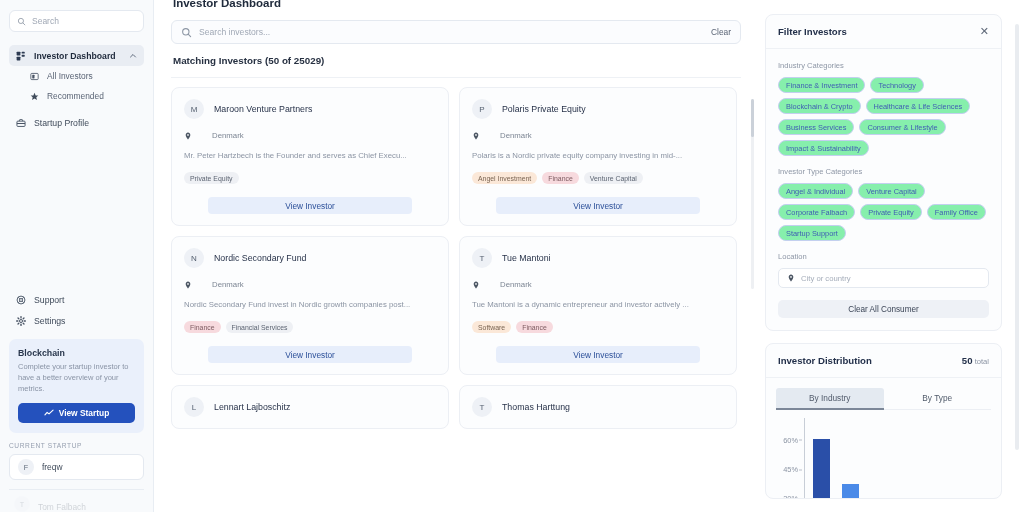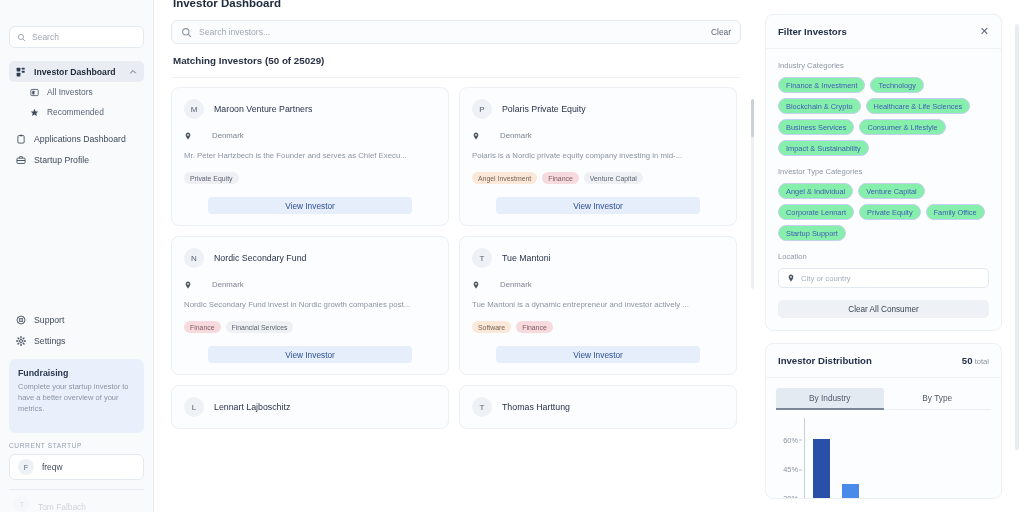--- a/index.html
+++ b/index.html
@@ -11,21 +11,21 @@
     color: #1e293b;
   }
   .app { display: flex; width: 1024px; height: 512px; position: relative; }
 
   
   .sidebar {
     width: 154px; height: 512px;
     background: #f8fafc;
     border-right: 1px solid #e8edf3;
     display: flex; flex-direction: column;
-    padding: 24px 9px 0 9px;
+    padding: 8px 9px 0 9px;
     position: relative;
   }
   .side-search {
     display: flex; align-items: center; gap: 6px;
     height: 22px;
     border: 1px solid #e4e9f0;
     border-radius: 6px;
     background: #fff;
     padding: 0 7px;
     margin-top: 2px;
@@ -252,27 +252,20 @@
 
       <div class="nav-sub">
         <svg width="9" height="9" viewBox="0 0 16 16">
           <polygon points="8,1.5 10,6 14.8,6.3 11.2,9.4 12.3,14 8,11.5 3.7,14 4.8,9.4 1.2,6.3 6,6" fill="#3f4a5a"></polygon>
         </svg>
         <span>Recommended</span>
       </div>
 
       <div class="nav-gap"></div>
 
-      <div class="nav-item">
-        <svg width="10" height="10" viewBox="0 0 16 16">
-          <rect x="3" y="2.5" width="10" height="12" rx="1.6" fill="none" stroke="#4a5566" stroke-width="1.5"></rect>
-          <rect x="6" y="1" width="4" height="2.6" rx=".8" fill="#4a5566"></rect>
-        </svg>
-        <span class="label">Applications Dashboard</span>
-      </div>
 
       <div class="nav-item">
         <svg width="10" height="10" viewBox="0 0 16 16">
           <rect x="1.5" y="5" width="13" height="8.5" rx="1.4" fill="none" stroke="#4a5566" stroke-width="1.5"></rect>
           <path d="M5.5 5V3.6a1.1 1.1 0 0 1 1.1-1.1h2.8a1.1 1.1 0 0 1 1.1 1.1V5" fill="none" stroke="#4a5566" stroke-width="1.5"></path>
           <rect x="1.5" y="8" width="13" height="1.6" fill="#4a5566"></rect>
         </svg>
         <span class="label">Startup Profile</span>
       </div>
     </nav>
@@ -303,22 +296,28 @@
               <line x1="11.5" y1="11.5" x2="12.8" y2="12.8"></line>
             <line x1="12.8" y1="3.2" x2="11.5" y2="4.5"></line>
               <line x1="4.5" y1="11.5" x2="3.2" y2="12.8"></line>
           </g>
         </svg>
         <span class="label">Settings</span>
       </div>
     </div>
 
     <div class="promo">
-      <h4>Fundraising</h4>
+      <h4>Blockchain</h4>
       <p>Complete your startup investor to have a better overview of your metrics.</p>
+      <div class="promo-btn">
+        <svg width="10" height="10" viewBox="0 0 16 16">
+          <polyline points="1.5,11 5,7 8,9.5 14.5,3.5" fill="none" stroke="#fff" stroke-width="1.8" stroke-linecap="round" stroke-linejoin="round"></polyline>
+        </svg>
+        <span>View Startup</span>
+      </div>
     </div>
 
     <div class="cur-label">CURRENT STARTUP</div>
 
     <div class="startup-box">
       <span class="avatar-sm">F</span>
       <span class="nm">freqw</span>
     </div>
 
     <div class="sep"></div>
@@ -462,21 +461,21 @@
           <span class="chip">Healthcare &amp; Life Sciences</span>
           <span class="chip">Business Services</span>
           <span class="chip">Consumer &amp; Lifestyle</span>
           <span class="chip">Impact &amp; Sustainability</span>
         </div>
 
         <div class="grp-label">Investor Type Categories</div>
         <div class="chips">
           <span class="chip">Angel &amp; Individual</span>
           <span class="chip">Venture Capital</span>
-          <span class="chip">Corporate Lennart</span>
+          <span class="chip">Corporate Falbach</span>
           <span class="chip">Private Equity</span>
           <span class="chip">Family Office</span>
           <span class="chip">Startup Support</span>
         </div>
 
         <div class="grp-label">Location</div>
         <div class="loc-input">
           <svg width="8" height="8" viewBox="0 0 16 16">
             <path d="M8 1.2c-2.6 0-4.6 2-4.6 4.6C3.4 9.6 8 14.8 8 14.8s4.6-5.2 4.6-9C12.6 3.2 10.6 1.2 8 1.2z" fill="#4b5563"></path>
             <circle cx="8" cy="5.8" r="1.7" fill="#fff"></circle>

